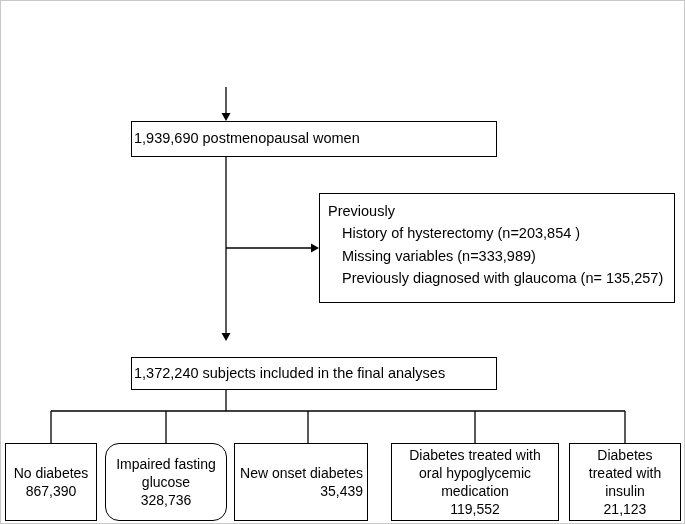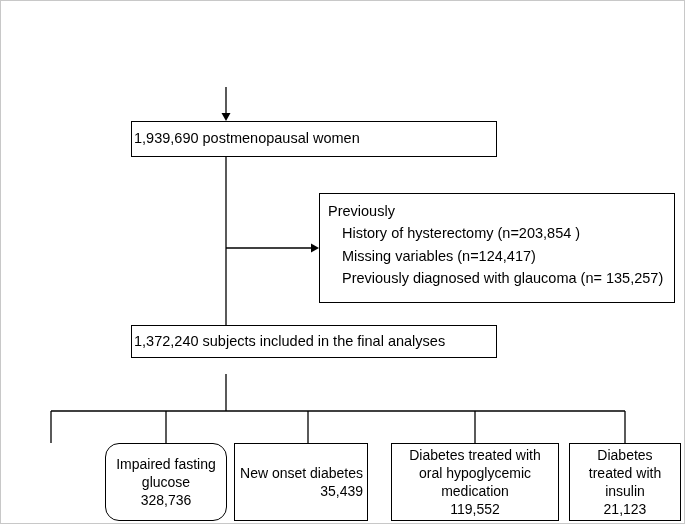--- a/index.html
+++ b/index.html
@@ -52,21 +52,21 @@
   .box-exclusion {
     left: 318px; top: 192px; width: 356px; height: 110px;
     padding: 6px 4px 6px 8px;
     line-height: 1.55;
   }
   .box-exclusion .excl-item {
     padding-left: 14px;
     white-space: nowrap;
   }
   .box-final {
-    left: 130px; top: 324px; width: 366px; height: 33px;
+    left: 130px; top: 356px; width: 366px; height: 33px;
   }
   .group-box {
     top: 442px;
     height: 78px;
     display: flex;
     flex-direction: column;
     align-items: center;
     justify-content: center;
     text-align: center;
     font-size: 14px;
@@ -104,26 +104,30 @@
     <line x1="474" y1="410" x2="474" y2="442" stroke="#000" stroke-width="1.3"></line>
     <line x1="624" y1="410" x2="624" y2="442" stroke="#000" stroke-width="1.3"></line>
   </svg>
 
 
   <div class="box vcenter box-postmenopausal">1,939,690 postmenopausal women</div>
 
   <div class="box box-exclusion">
     <div>Previously</div>
     <div class="excl-item">History of hysterectomy (n=203,854 )</div>
-    <div class="excl-item">Missing variables (n=124,417)</div>
+    <div class="excl-item">Missing variables (n=333,989)</div>
     <div class="excl-item">Previously diagnosed with glaucoma (n= 135,257)</div>
   </div>
 
   <div class="box vcenter box-final">1,372,240 subjects included in the final analyses</div>
 
+  <div class="box group-box group-a">
+    <span>No diabetes</span>
+    <span>867,390</span>
+  </div>
 
   <div class="box group-box group-b">
     <span>Impaired fasting glucose</span>
     <span>328,736</span>
   </div>
 
   <div class="box group-box group-c">
     <span>New onset diabetes</span>
     <span>35,439</span>
   </div>

